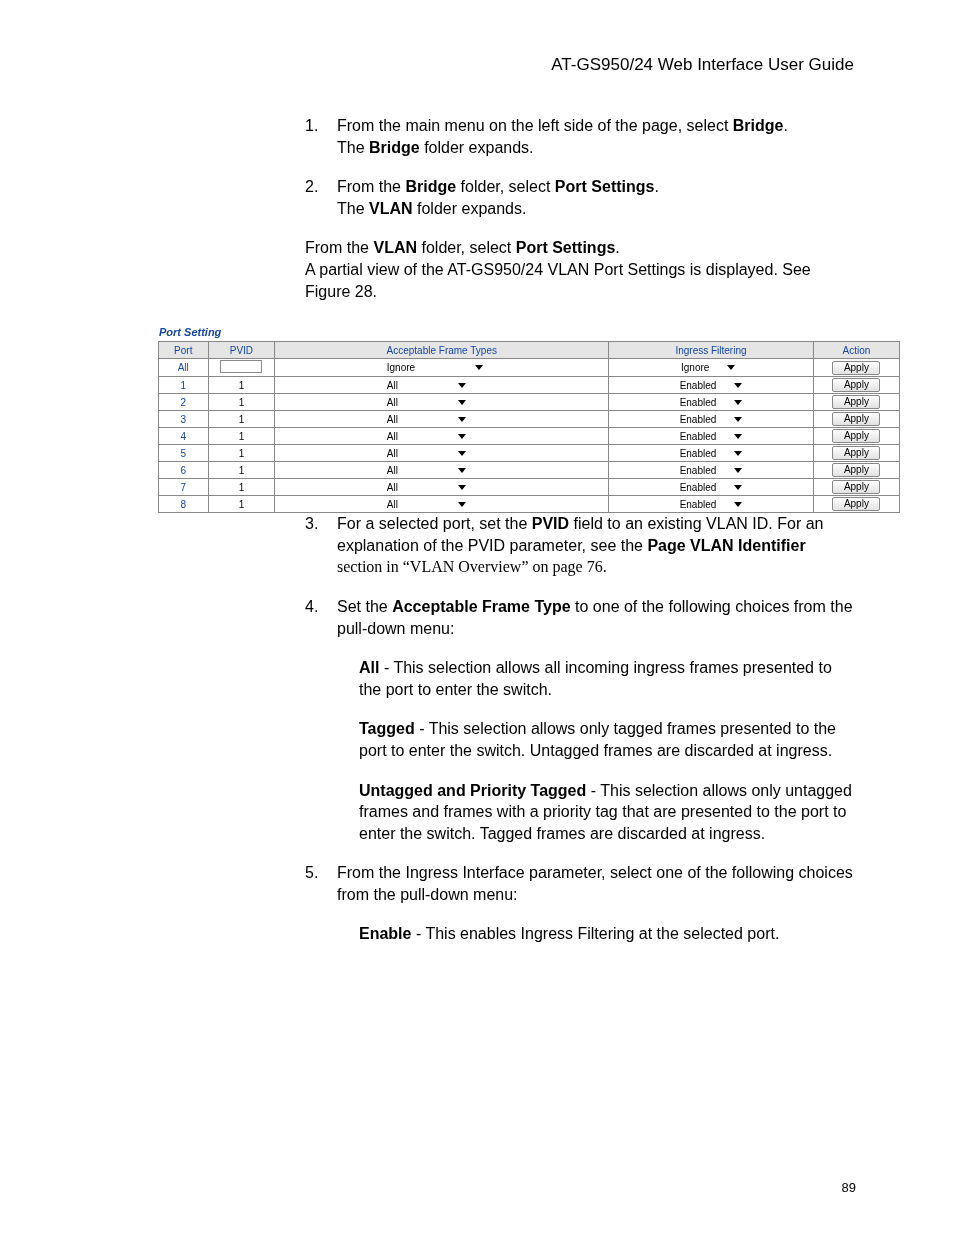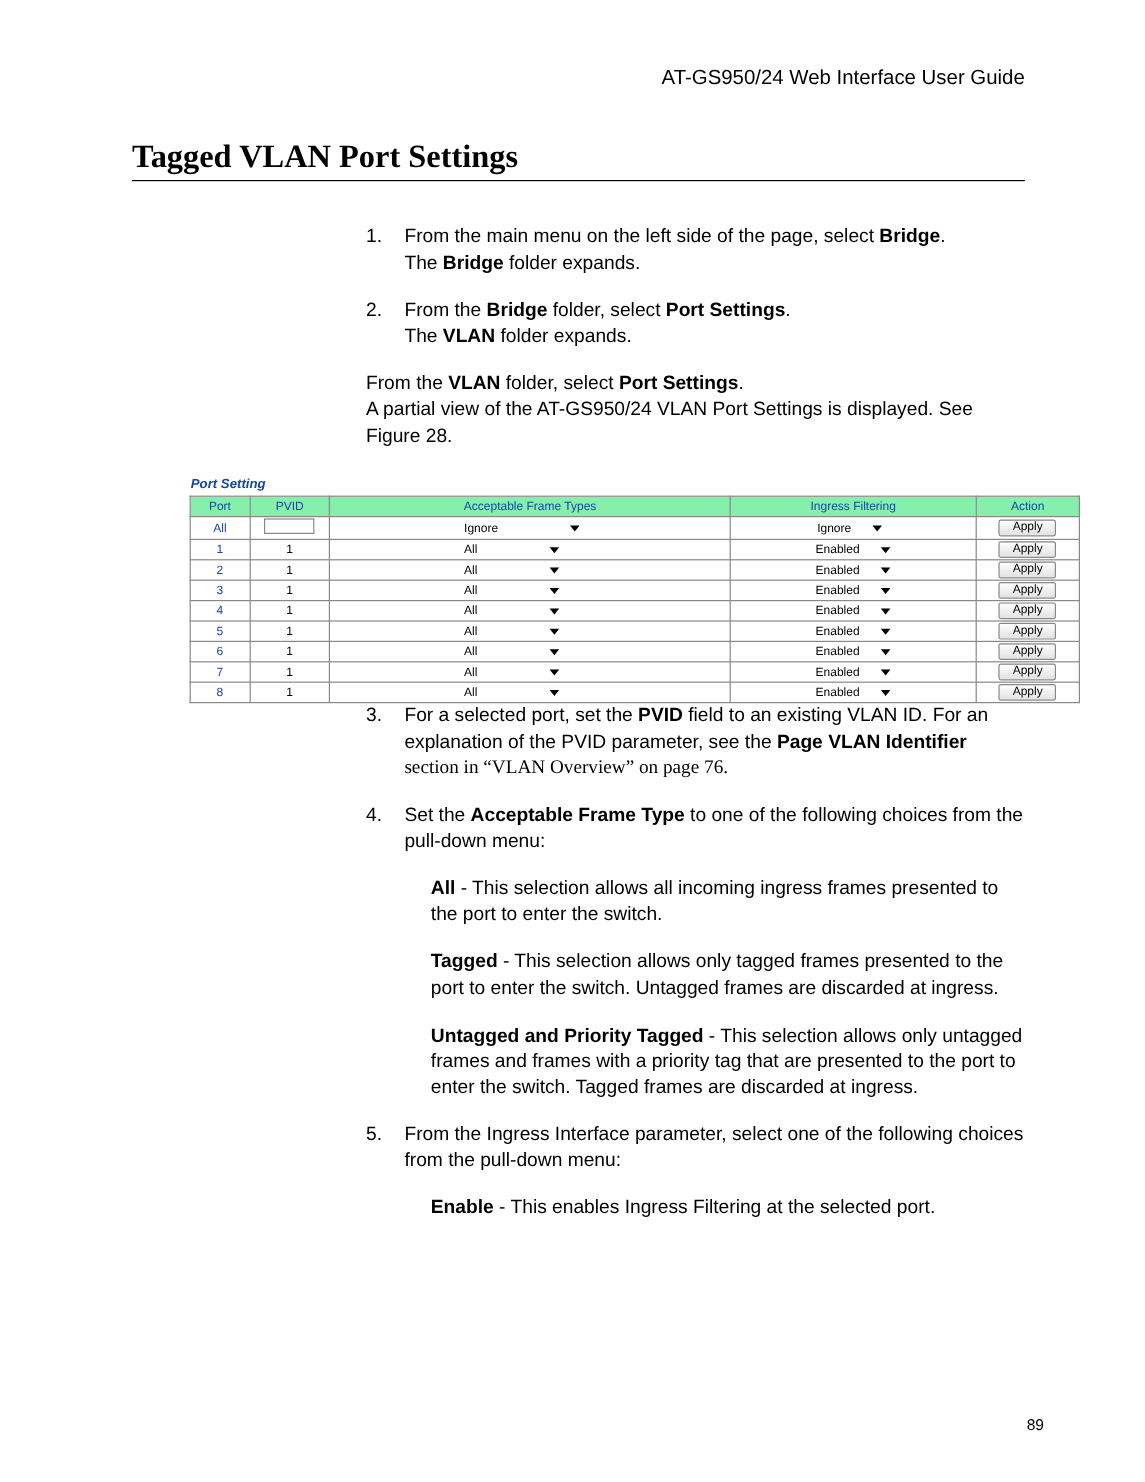--- a/index.html
+++ b/index.html
@@ -64,21 +64,21 @@
   table.port th,table.port td{
     border:1px solid #888;
     padding:1px 2px;
     text-align:center;
     height:14px;
     background:#fff;
   }
   table.port th{
     color:#1646a6;
     font-weight:normal;
-    background:#86efac;
+    background:#e5e5e5;
   }
   .col-port{width:46px;}
   .col-pvid{width:62px;}
   .col-aft{width:310px;}
   .col-if{width:190px;}
   .col-act{width:80px;}
   .port-link{color:#1646a6;}
   .dd{
     display:inline-flex;
     align-items:center;
@@ -99,30 +99,29 @@
     padding:0 6px;
     font-size:10px;
     line-height:12px;
     min-width:34px;
   }
   .pvid-in{
     display:inline-block;width:40px;height:11px;border:1px solid #888;
   }
   .pagenum{
     position:absolute;
-    bottom:40px;right:84px;
+    bottom:40px;right:98px;
     font-size:13px;
   }
 </style>
 </head>
 <body>
 
 <div class="page">
   <div class="guide-title">AT-GS950/24  Web Interface User Guide</div>
-  <div class="section-title">Tagged VLAN Port Settings</div>
 
   <div class="body-col">
 
     <ol class="steps">
       <li>
         <span class="num">1.</span>
         <span>From the main menu on the left side of the page, select </span><span class="bold">Bridge</span><span>.</span><br>
         <span>The </span><span class="bold">Bridge</span><span> folder expands.</span>
       </li>
       <li>

